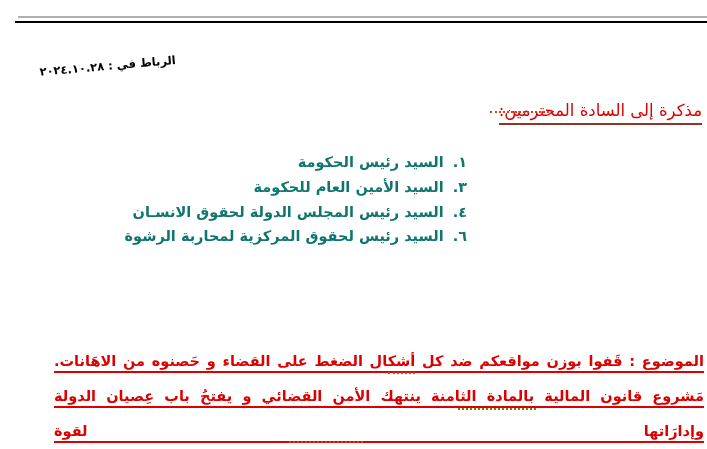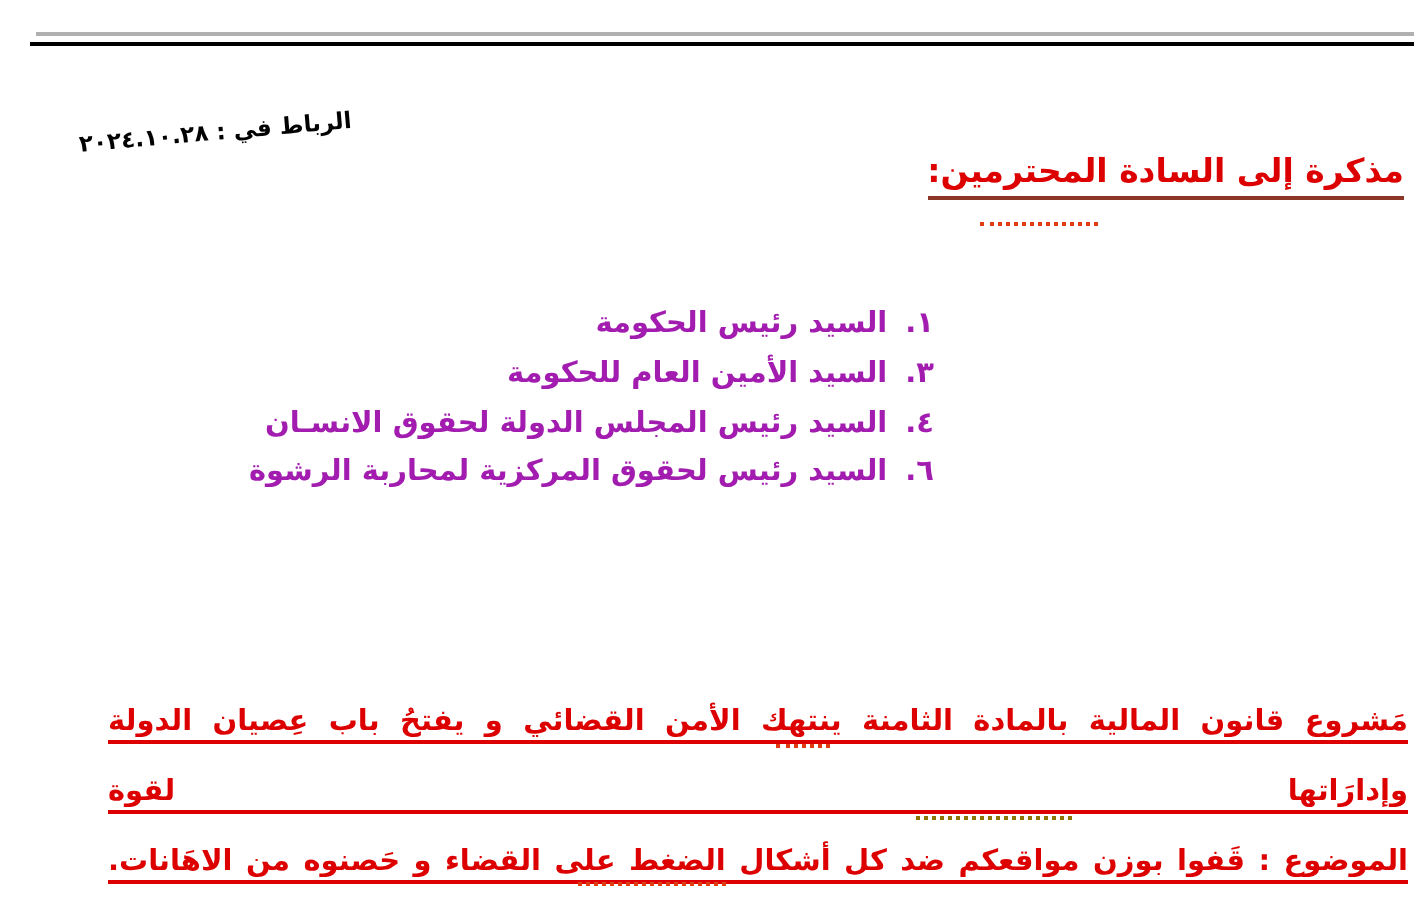--- a/index.html
+++ b/index.html
@@ -20,28 +20,28 @@
   #rule-gray{left:18px;top:16px;width:689px;height:2px;background:var(--rule-gray);}
   #rule-black{left:15px;top:21px;width:692px;height:2px;background:var(--rule-black);}
   
   #date{
     left:14px;top:60px;width:162px;font-size:11.5px;font-weight:bold;
     transform:rotate(-5deg);transform-origin:center;direction:rtl;text-align:right;
     letter-spacing:0.2px;
   }
   
   #heading{
-    right:5px;top:76px;direction:rtl;color:var(--red);font-weight:bold;
+    right:5px;top:101px;direction:rtl;color:var(--red);font-weight:normal;
     font-size:16.5px;padding-bottom:3px;border-bottom:2px solid var(--heading-underline);
     white-space:nowrap;
   }
   
   #recipients{
     right:240px;top:150px;direction:rtl;text-align:right;font-weight:bold;
-    font-size:14.5px;line-height:24.8px;white-space:nowrap;color:#a21caf;
+    font-size:14.5px;line-height:24.8px;white-space:nowrap;color:#0f766e;
   }
   #recipients .num{margin-left:9px;display:inline-block;}
   
   #subject{
     left:54px;top:344px;width:650px;direction:rtl;color:var(--red);
     font-weight:bold;font-size:14.5px;line-height:35px;
   }
   .sub-line{text-align:justify;text-align-last:justify;text-justify:inter-word;}
   .sub-line .u{
     text-decoration:underline;
@@ -76,20 +76,20 @@
   </div>
   <div>
     <span class="num">٤.</span><span>السيد رئيس المجلس الدولة لحقوق الانسـان</span>
   </div>
   <div>
     <span class="num">٦.</span><span>السيد رئيس لحقوق المركزية لمحاربة الرشوة</span>
   </div>
 </div>
 
 <div class="abs" id="subject" dir="rtl">
+  <div class="sub-line"><span class="u">الموضوع : قَفوا بوزن مواقعكم ضد كل أشكال الضغط على القضاء و حَصنوه من الاهَانات.</span></div>
   <div class="sub-line"><span class="u">مَشروع قانون المالية بالمادة الثامنة ينتهك الأمن القضائي و يفتحُ باب عِصيان الدولة وإدارَاتها لقوة</span></div>
-  <div class="sub-line"><span class="u">الموضوع : قَفوا بوزن مواقعكم ضد كل أشكال الضغط على القضاء و حَصنوه من الاهَانات.</span></div>
 
 </div>
 
 <div class="abs squiggle" id="sq-line1"></div>
 <div class="abs squiggle" id="sq-line2"></div>
 <div class="abs squiggle" id="sq-line3"></div>
 
 </body></html>

